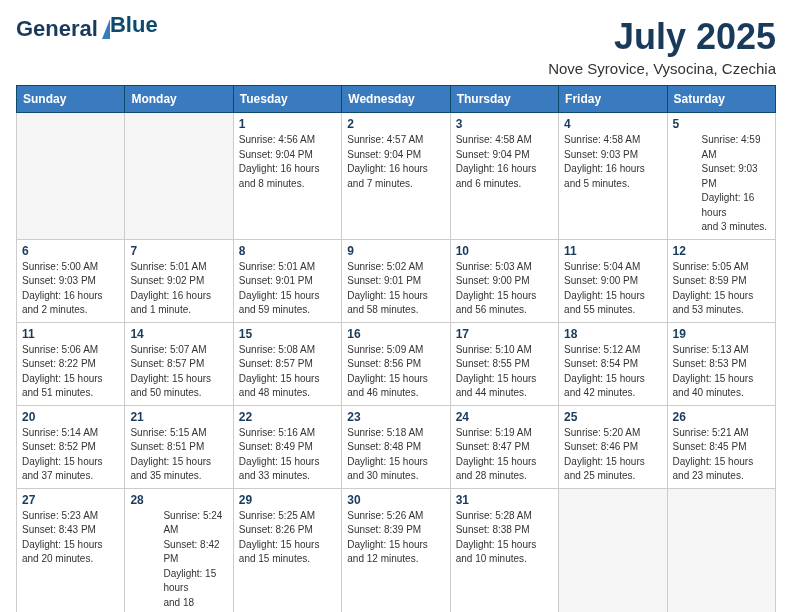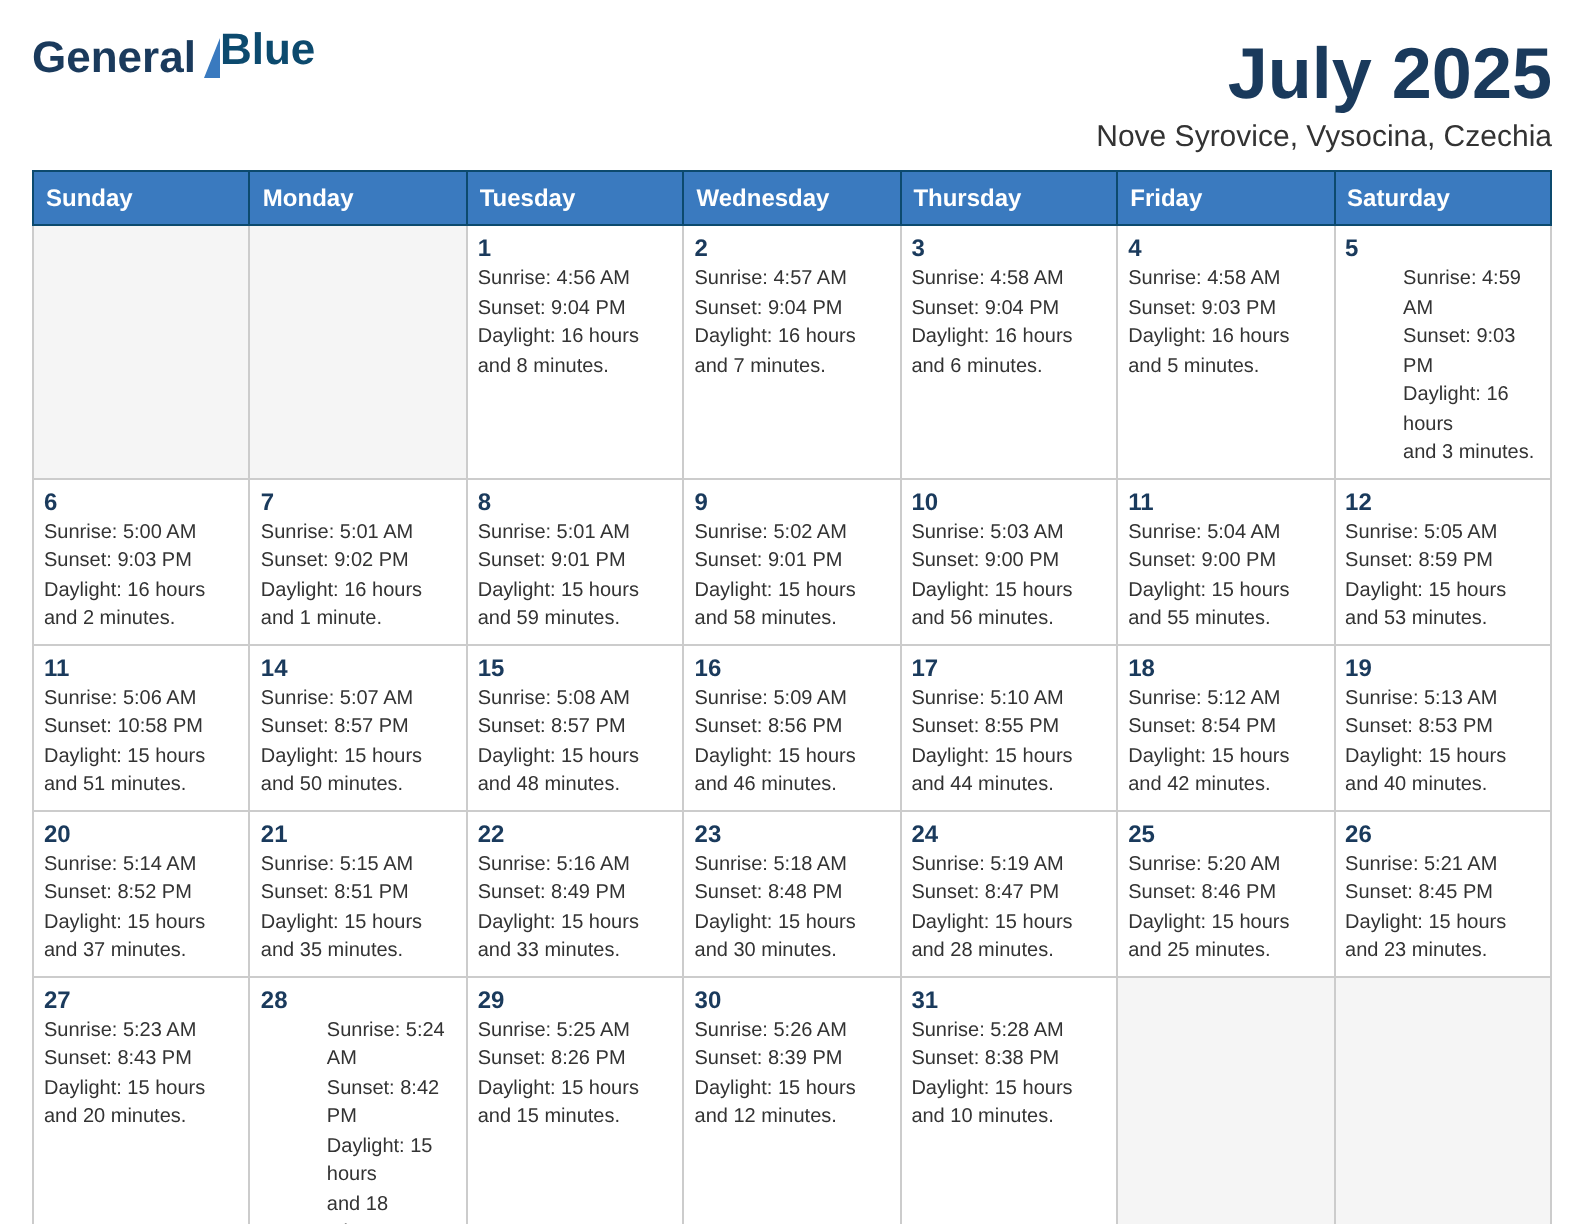--- a/index.html
+++ b/index.html
@@ -192,21 +192,21 @@
           <div class="day-info" style="white-space: pre-line;">Sunrise: 5:05 AM
 Sunset: 8:59 PM
 Daylight: 15 hours
 and 53 minutes.</div>
         </td>
       </tr>
       <tr class="week-row">
         <td>
           <span class="day-num">11</span>
           <div class="day-info" style="white-space: pre-line;">Sunrise: 5:06 AM
-Sunset: 10:58 PM
+Sunset: 8:22 PM
 Daylight: 15 hours
 and 51 minutes.</div>
         </td>
         <td>
           <span class="day-num">14</span>
           <div class="day-info" style="white-space: pre-line;">Sunrise: 5:07 AM
 Sunset: 8:57 PM
 Daylight: 15 hours
 and 50 minutes.</div>
         </td>

